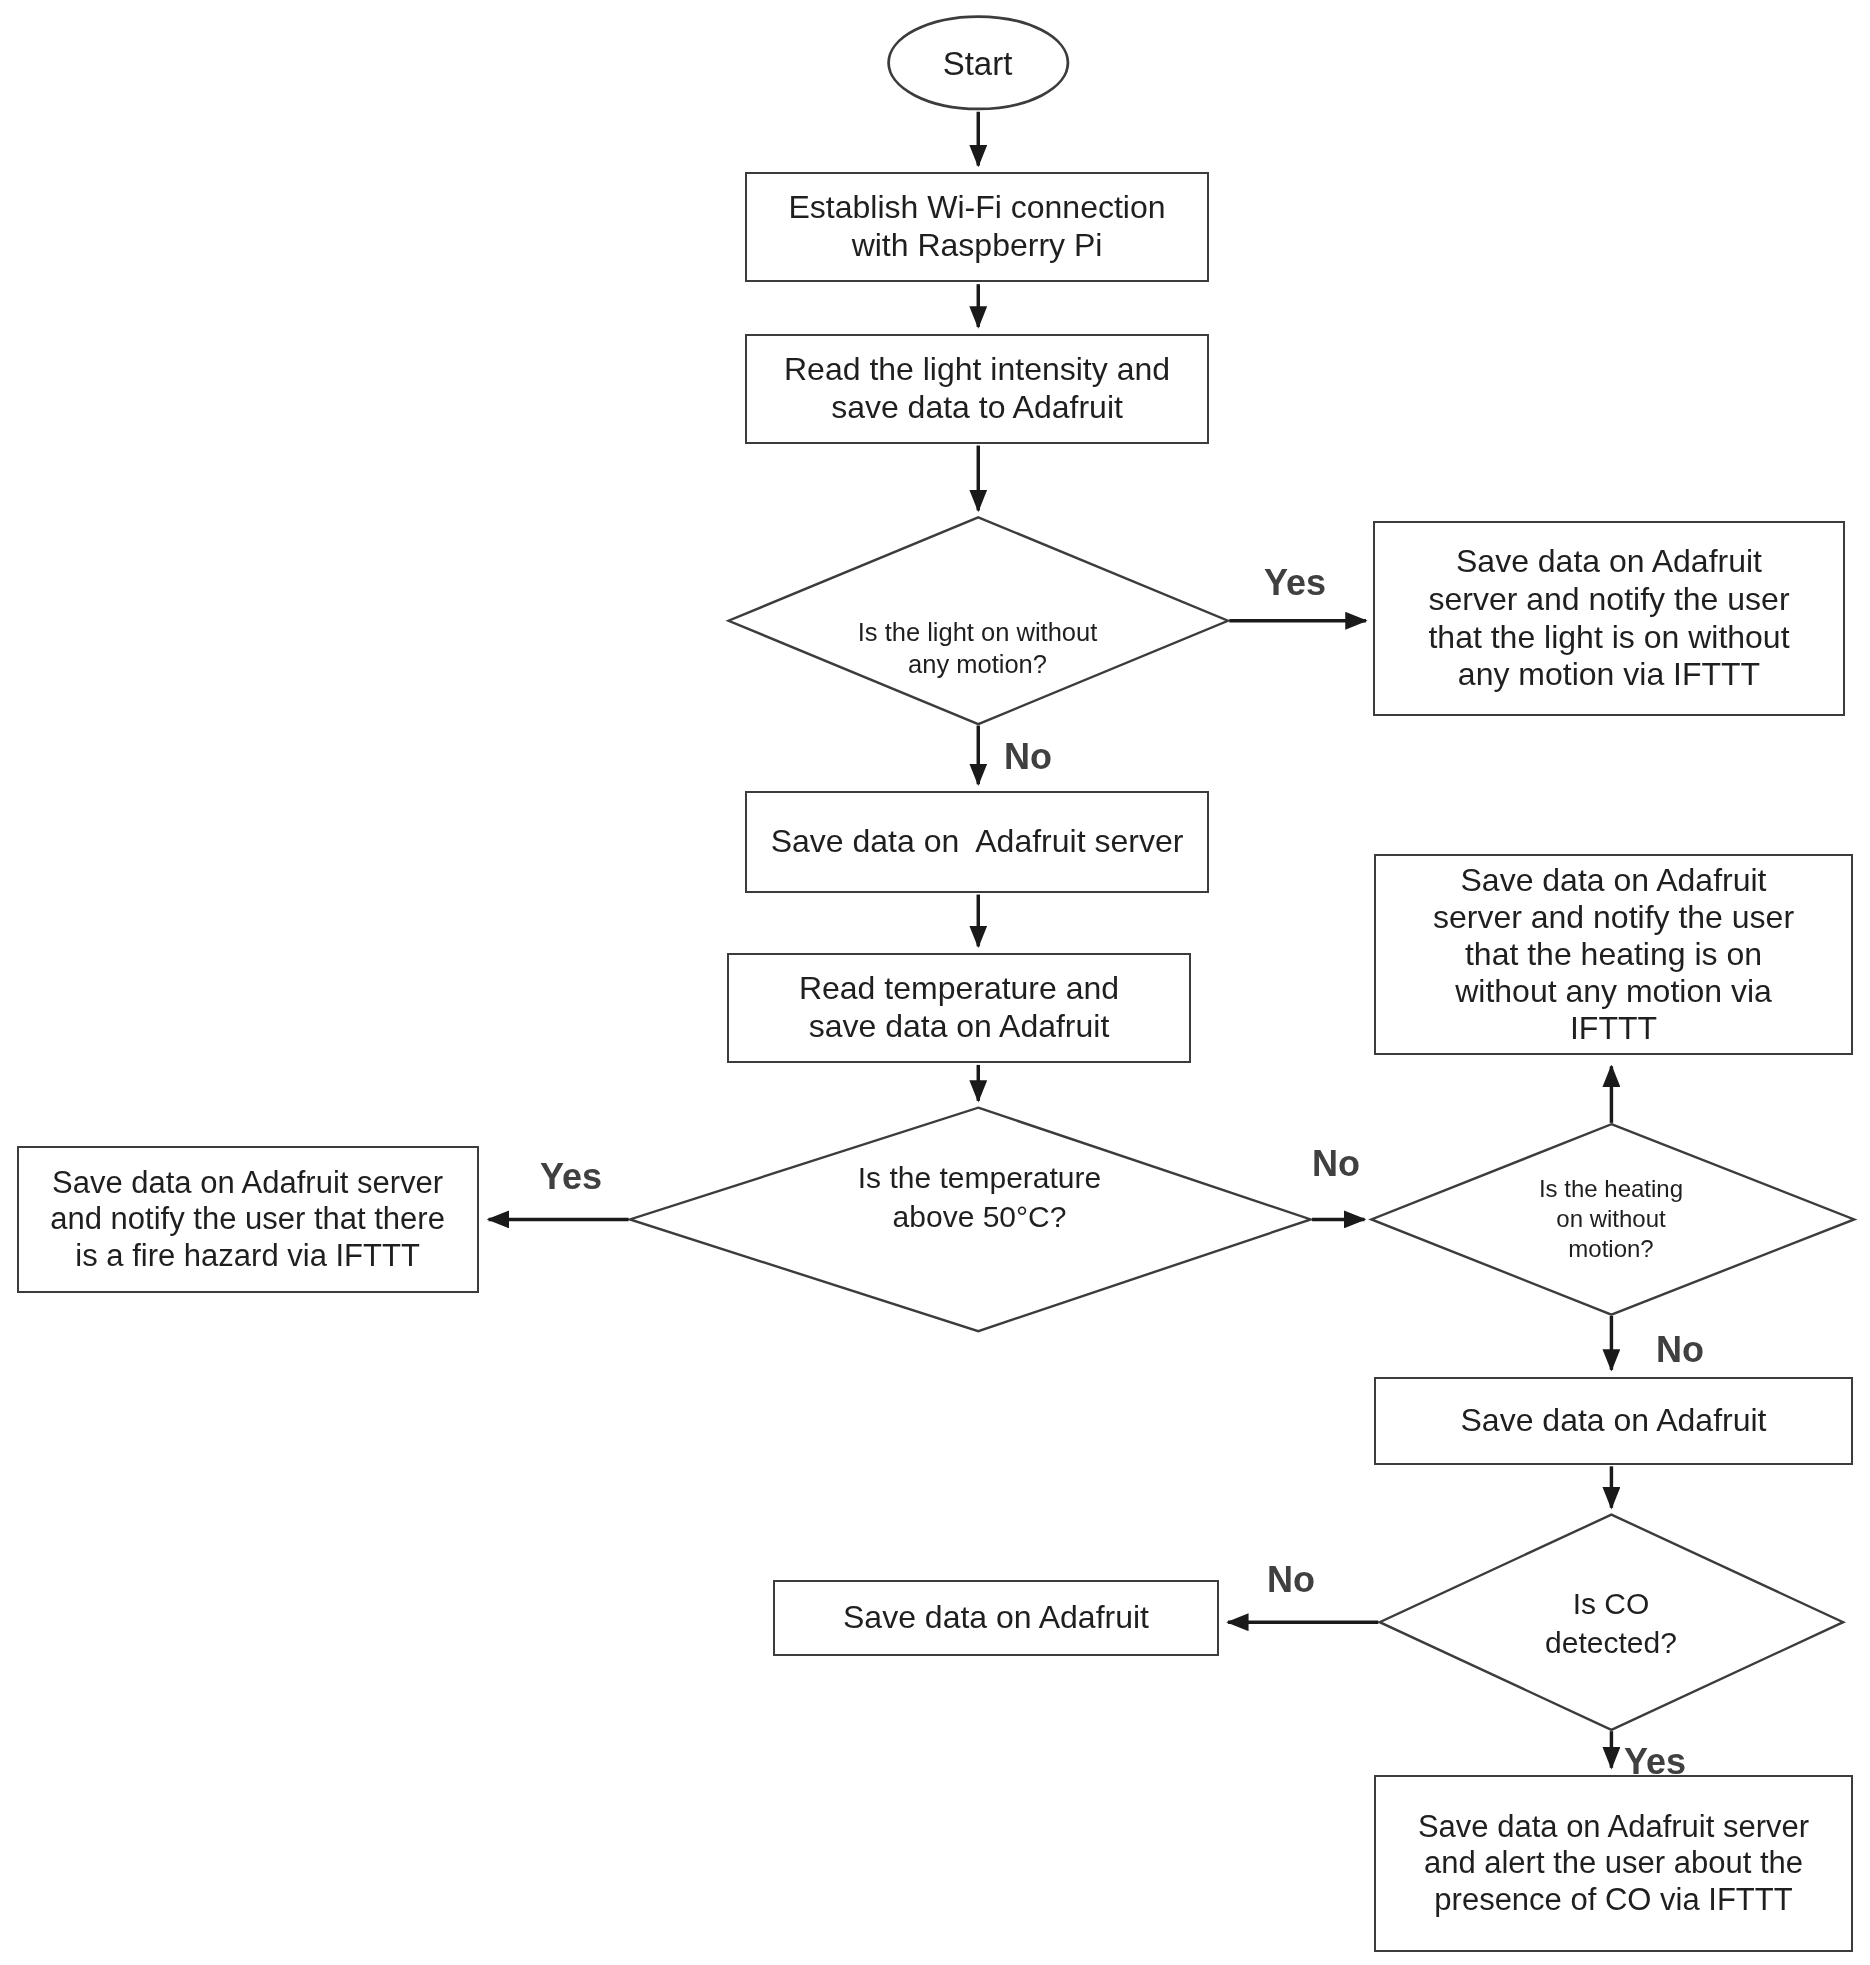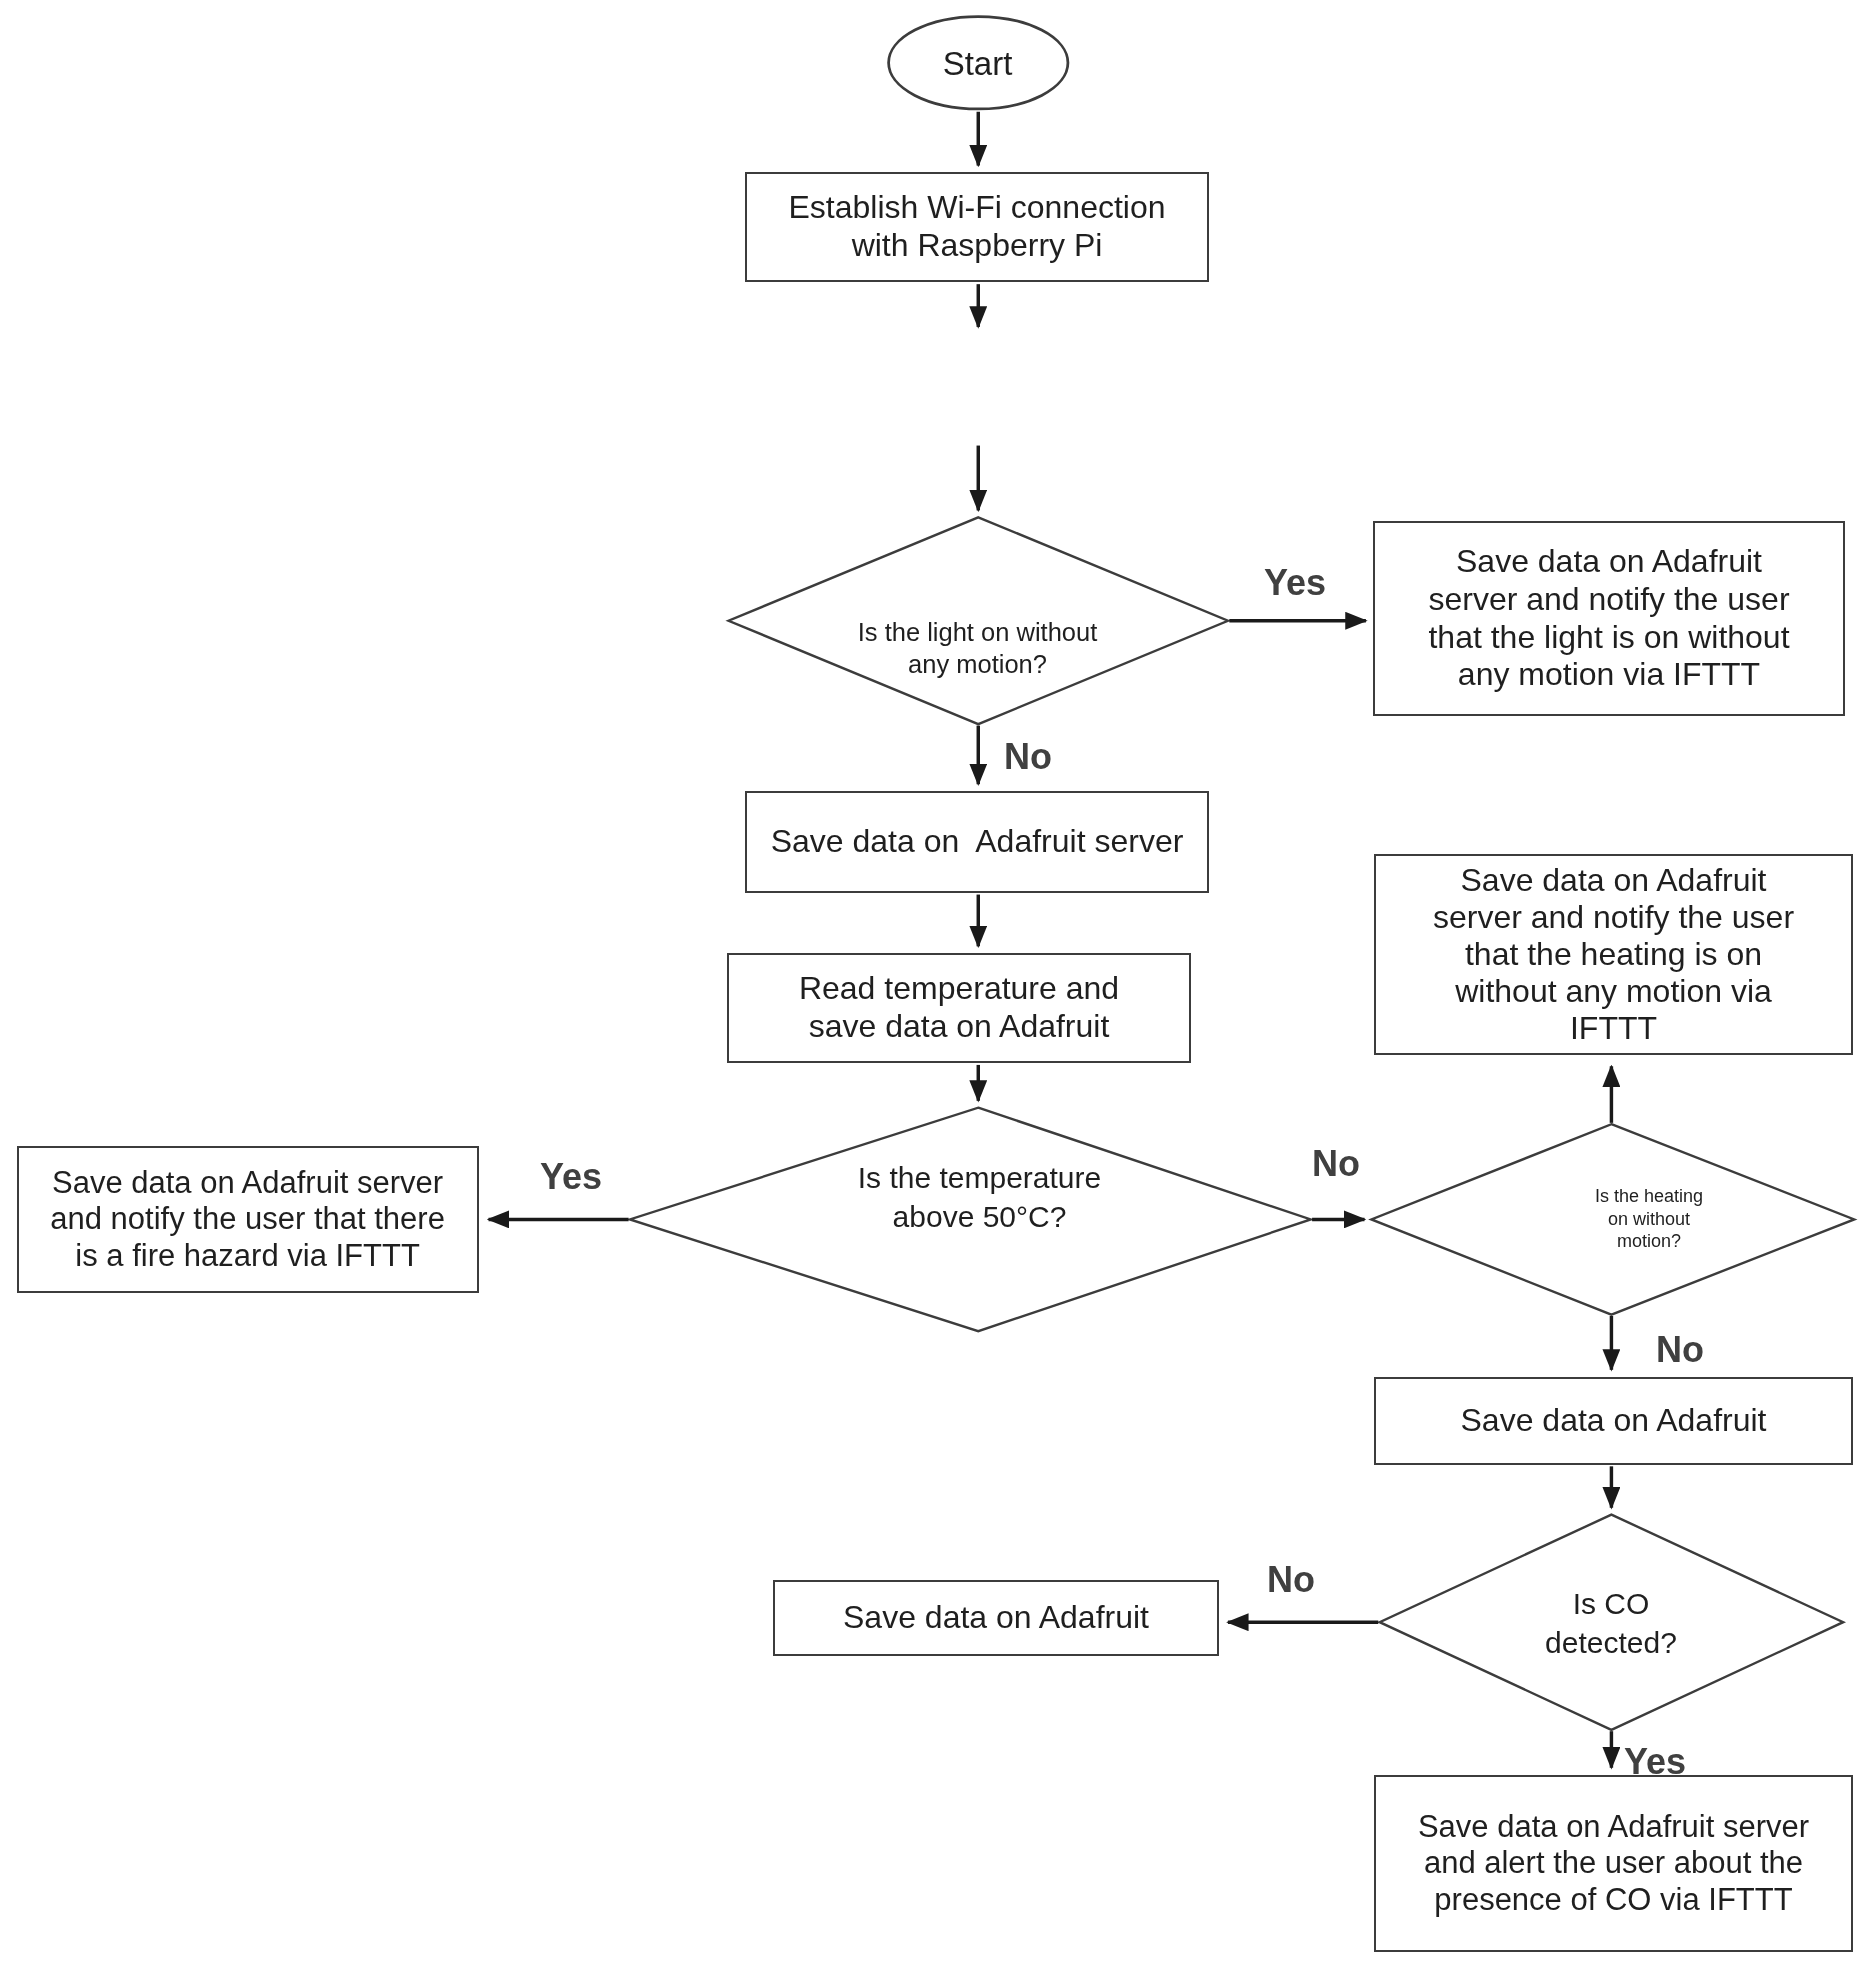--- a/index.html
+++ b/index.html
@@ -83,20 +83,22 @@
     <line x1="2336" y1="2126" x2="2336" y2="2186" stroke="#1a1a1a" stroke-width="5" marker-end="url(#arrow)"></line>
     <line x1="1998" y1="2352" x2="1780" y2="2352" stroke="#1a1a1a" stroke-width="5" marker-end="url(#arrow)"></line>
     <line x1="2336" y1="2510" x2="2336" y2="2563" stroke="#1a1a1a" stroke-width="5" marker-end="url(#arrow)"></line>
   </svg>
 
   <div class="free-label" style="left:888px; top:16.6px; width:179px; height:94px; font-size:33px;">Start</div>
 
   <div class="node" style="left:745px; top:172px; width:464px; height:110px;">Establish Wi-Fi connection
 with Raspberry Pi</div>
 
+  <div class="node" style="left:745px; top:334px; width:464px; height:110px;">Read the light intensity and
+save data to Adafruit</div>
 
   <div class="node" style="left:1373px; top:521px; width:472px; height:195px;">Save data on Adafruit
 server and notify the user
 that the light is on without
 any motion via IFTTT</div>
 
   <div class="node" style="left:745px; top:791px; width:464px; height:102px;">Save data on  Adafruit server</div>
 
   <div class="node" style="left:727px; top:953px; width:464px; height:110px;">Read temperature and
 save data on Adafruit</div>
@@ -118,21 +120,21 @@
   <div class="node" style="left:1374px; top:1775px; width:479px; height:177px; font-size:31px;">Save data on Adafruit server
 and alert the user about the
 presence of CO via IFTTT</div>
 
   <div class="free-label" style="left:790px; top:576px; width:375px; height:145px; font-size:25.5px; line-height:1.25;">Is the light on without
 any motion?</div>
 
   <div class="free-label" style="left:723px; top:1128px; width:513px; height:138px; font-size:30px; line-height:1.3;">Is the temperature
 above 50°C?</div>
 
-  <div class="free-label" style="left:1500px; top:1139px; width:298px; height:160px; font-size:18px; line-height:1.25;">Is the heating
+  <div class="free-label" style="left:1462px; top:1139px; width:298px; height:160px; font-size:24px; line-height:1.25;">Is the heating
 on without
 motion?</div>
 
   <div class="free-label" style="left:1476px; top:1552px; width:270px; height:141px; font-size:30px; line-height:1.3;">Is CO
 detected?</div>
 
   <div class="edge-label" style="left:1295px; top:583px;">Yes</div>
 
   <div class="edge-label" style="left:1028px; top:757px;">No</div>
 

